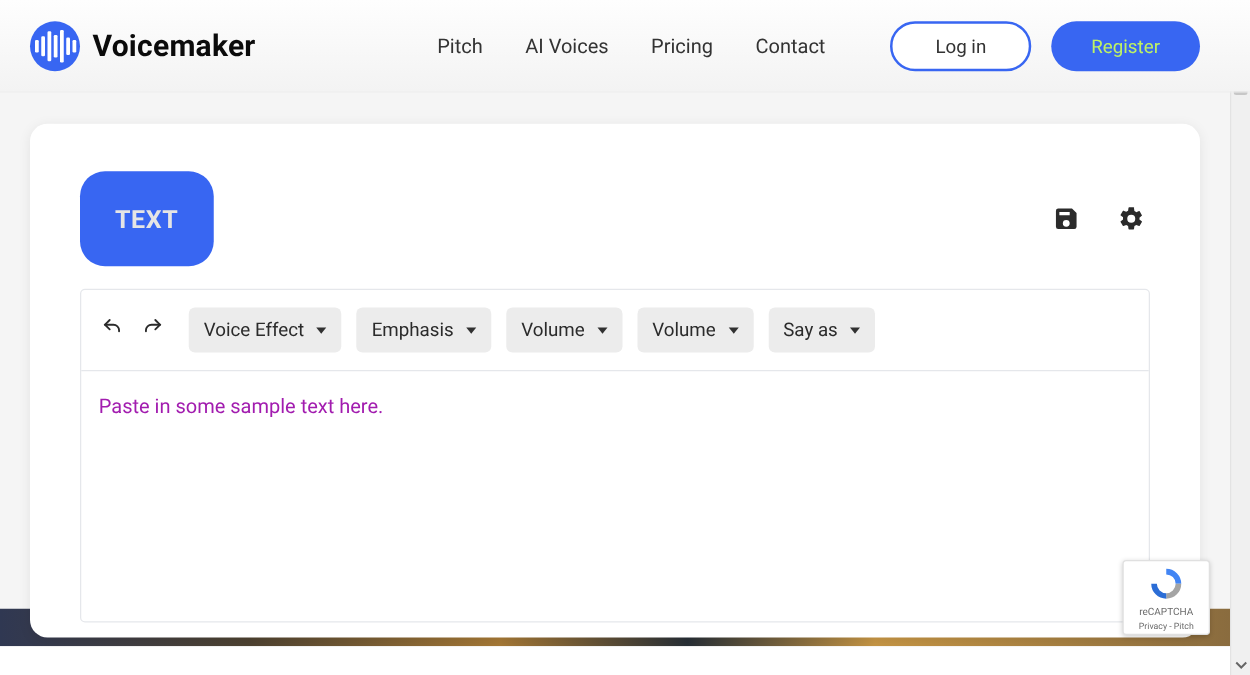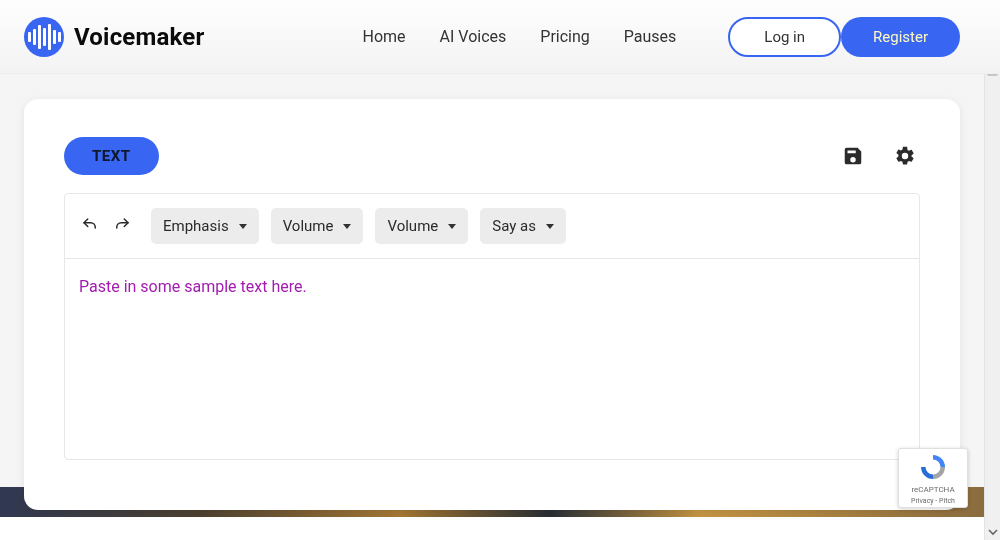--- a/index.html
+++ b/index.html
@@ -13,27 +13,27 @@
 .scrollbar .thumb{position:absolute;top:20px;left:2px;right:2px;height:56px;background:#c7c7c7;border-radius:2px;}
 .footer-pad{position:absolute;left:0;right:0;bottom:0;height:23px;background:#fff;}
 
 .header{position:relative;height:74px;background:linear-gradient(#fefefe,#f3f3f3);display:flex;align-items:center;padding:0 40px 0 24px;gap:24px;border-bottom:1px solid #eee;}
 .logo{display:flex;align-items:center;gap:10px;}
 .logo-circle{width:40px;height:40px;border-radius:50%;background:#3866f2;display:flex;align-items:center;justify-content:center;gap:2px;}
 .logo-circle span{display:inline-block;width:3px;background:#fff;border-radius:1px;}
 .logo-label{font-size:24px;font-weight:700;color:#0b0b0b;letter-spacing:.2px;}
 .nav{display:flex;align-items:center;gap:34px;margin-left:auto;}
 .nav a{color:#333;text-decoration:none;font-size:16px;cursor:pointer;}
-.auth{display:flex;align-items:center;margin-left:28px;}
+.auth{display:flex;align-items:center;gap:16px;margin-left:28px;}
 .btn-login{border:2px solid #3866f2;background:#fff;color:#333;padding:9px 34px;border-radius:22px;font-size:15px;cursor:pointer;}
-.btn-register{border:none;background:#3866f2;color:#fef9c3;padding:11px 32px;border-radius:22px;font-size:15px;cursor:pointer;}
+.btn-register{border:none;background:#3866f2;color:#bef264;padding:11px 32px;border-radius:22px;font-size:15px;cursor:pointer;}
 
 .panel{position:absolute;top:99px;left:24px;right:40px;bottom:30px;background:#fff;border-radius:14px;box-shadow:0 2px 10px rgba(0,0,0,.08);padding:38px 40px 0;}
 .panel-head{display:flex;align-items:center;}
-.tab-text{background:#3866f2;color:#0f172a;border:none;padding:10px 28px;border-radius:20px;font-size:15px;font-weight:700;letter-spacing:.5px;cursor:pointer;}
+.tab-text{background:#3866f2;color:#e5e5e5;border:none;padding:26px 28px;border-radius:20px;font-size:20px;font-weight:700;letter-spacing:.5px;cursor:pointer;}
 .head-icons{margin-left:auto;display:flex;align-items:center;gap:22px;}
 .icon-btn{background:none;border:none;padding:4px;cursor:pointer;color:#2b2b2b;}
 .icon-btn svg{display:block;}
 
 .editor{margin-top:18px;border:1px solid #e5e7eb;border-radius:4px;}
 .toolbar{display:flex;align-items:center;gap:12px;padding:14px 14px;border-bottom:1px solid #e5e7eb;}
 .toolbar .hist{display:flex;align-items:center;gap:10px;margin-right:6px;}
 .toolbar .hist button{background:none;border:none;cursor:pointer;color:#2b2b2b;padding:2px;}
 .dd{background:#ececec;border:none;border-radius:5px;padding:9px 12px;font-size:15px;color:#2b2b2b;cursor:pointer;display:flex;align-items:center;gap:10px;}
 .dd .caret{display:inline-block;width:0;height:0;border-left:4px solid transparent;border-right:4px solid transparent;border-top:5px solid #313131;}
@@ -71,24 +71,24 @@
         <span style="height:16px"></span>
         <span style="height:24px"></span>
         <span style="height:18px"></span>
         <span style="height:26px"></span>
         <span style="height:14px"></span>
         <span style="height:10px"></span>
     </div>
     <div class="logo-label">Voicemaker</div>
   </div>
   <nav class="nav">
-    <a>Home</a>
+    <a>Pitch</a>
     <a>AI Voices</a>
     <a>Pricing</a>
-    <a>Pauses</a>
+    <a>Contact</a>
   </nav>
   <div class="auth">
     <button class="btn-login">Log in</button>
     <button class="btn-register">Register</button>
   </div>
 </header>
 
 <section class="panel">
   <div class="panel-head">
     <button class="tab-text">TEXT</button>
@@ -116,20 +116,24 @@
             </svg>
         </button>
         <button>
           <svg width="18" height="18" viewBox="0 0 24 24" fill="none" stroke="#2b2b2b" stroke-width="2" stroke-linecap="round">
               <path d="M15 14l5-5-5-5"></path>
               <path d="M20 9h-9a6 6 0 0 0-6 6v1"></path>
             </svg>
         </button>
       </div>
       <button class="dd">
+          <span>Voice Effect</span>
+          <span class="caret"></span>
+        </button>
+      <button class="dd">
           <span>Emphasis</span>
           <span class="caret"></span>
         </button>
       <button class="dd">
           <span>Volume</span>
           <span class="caret"></span>
         </button>
       <button class="dd">
           <span>Volume</span>
           <span class="caret"></span>

